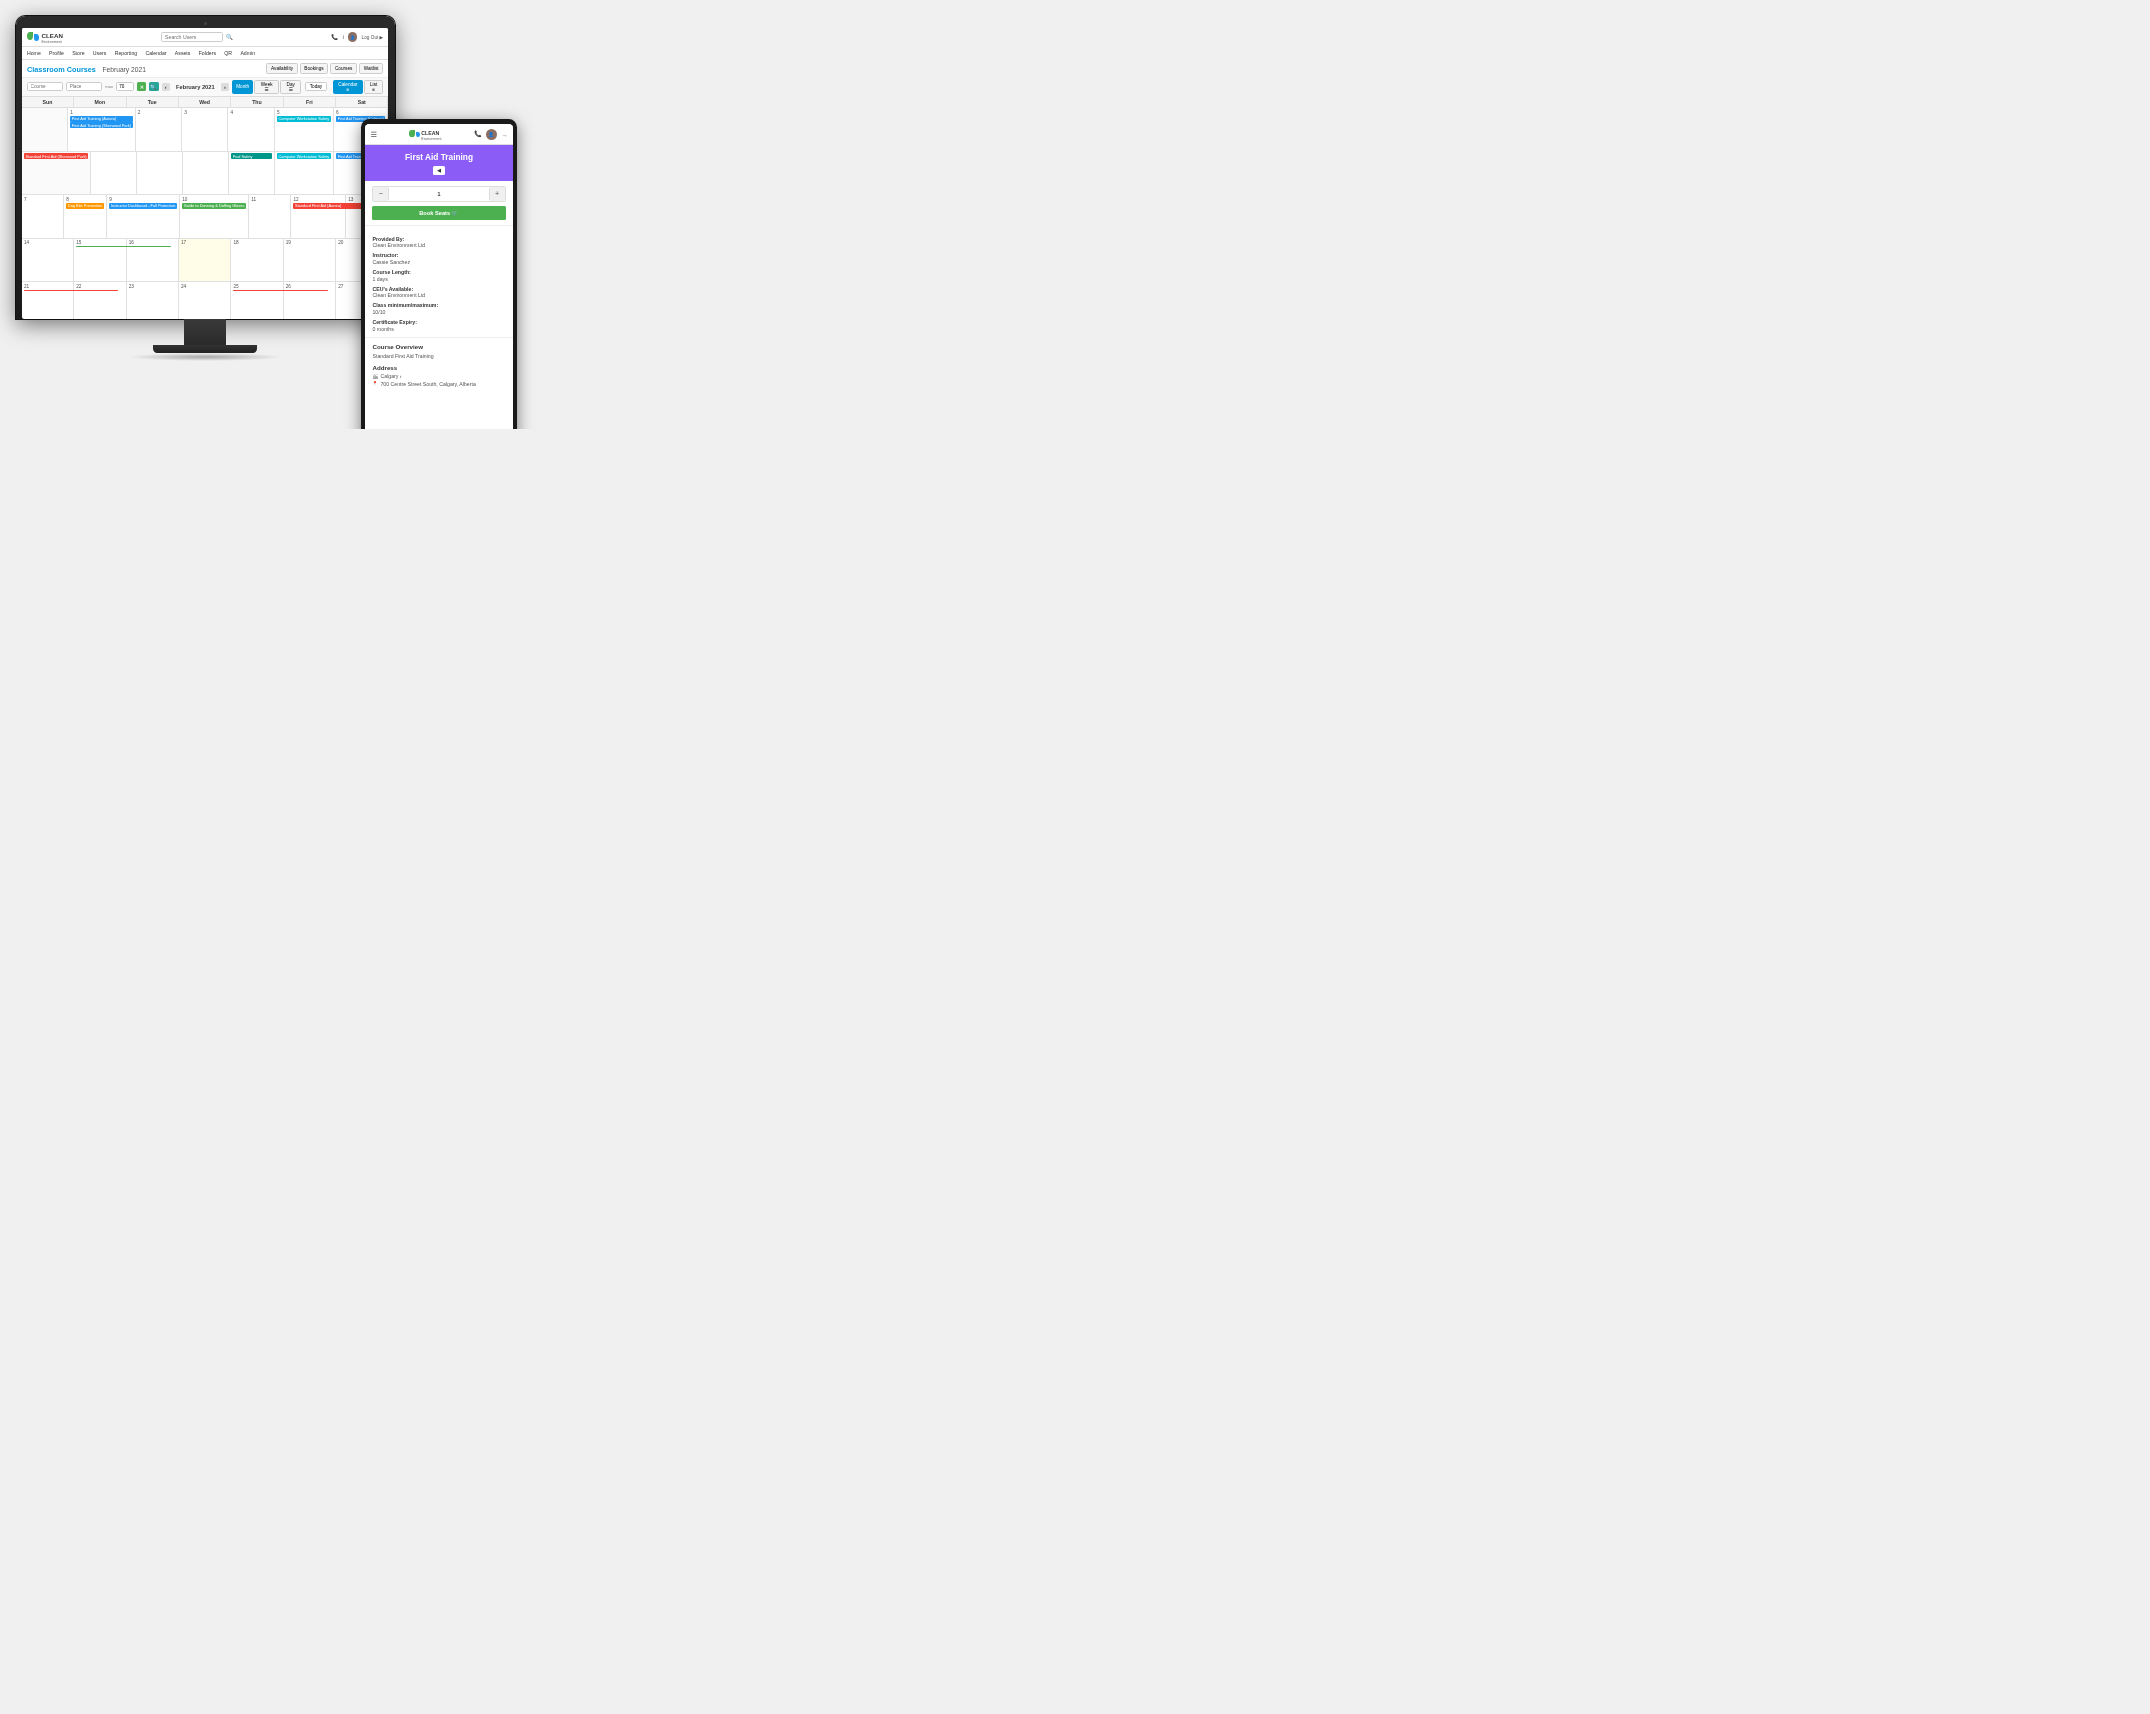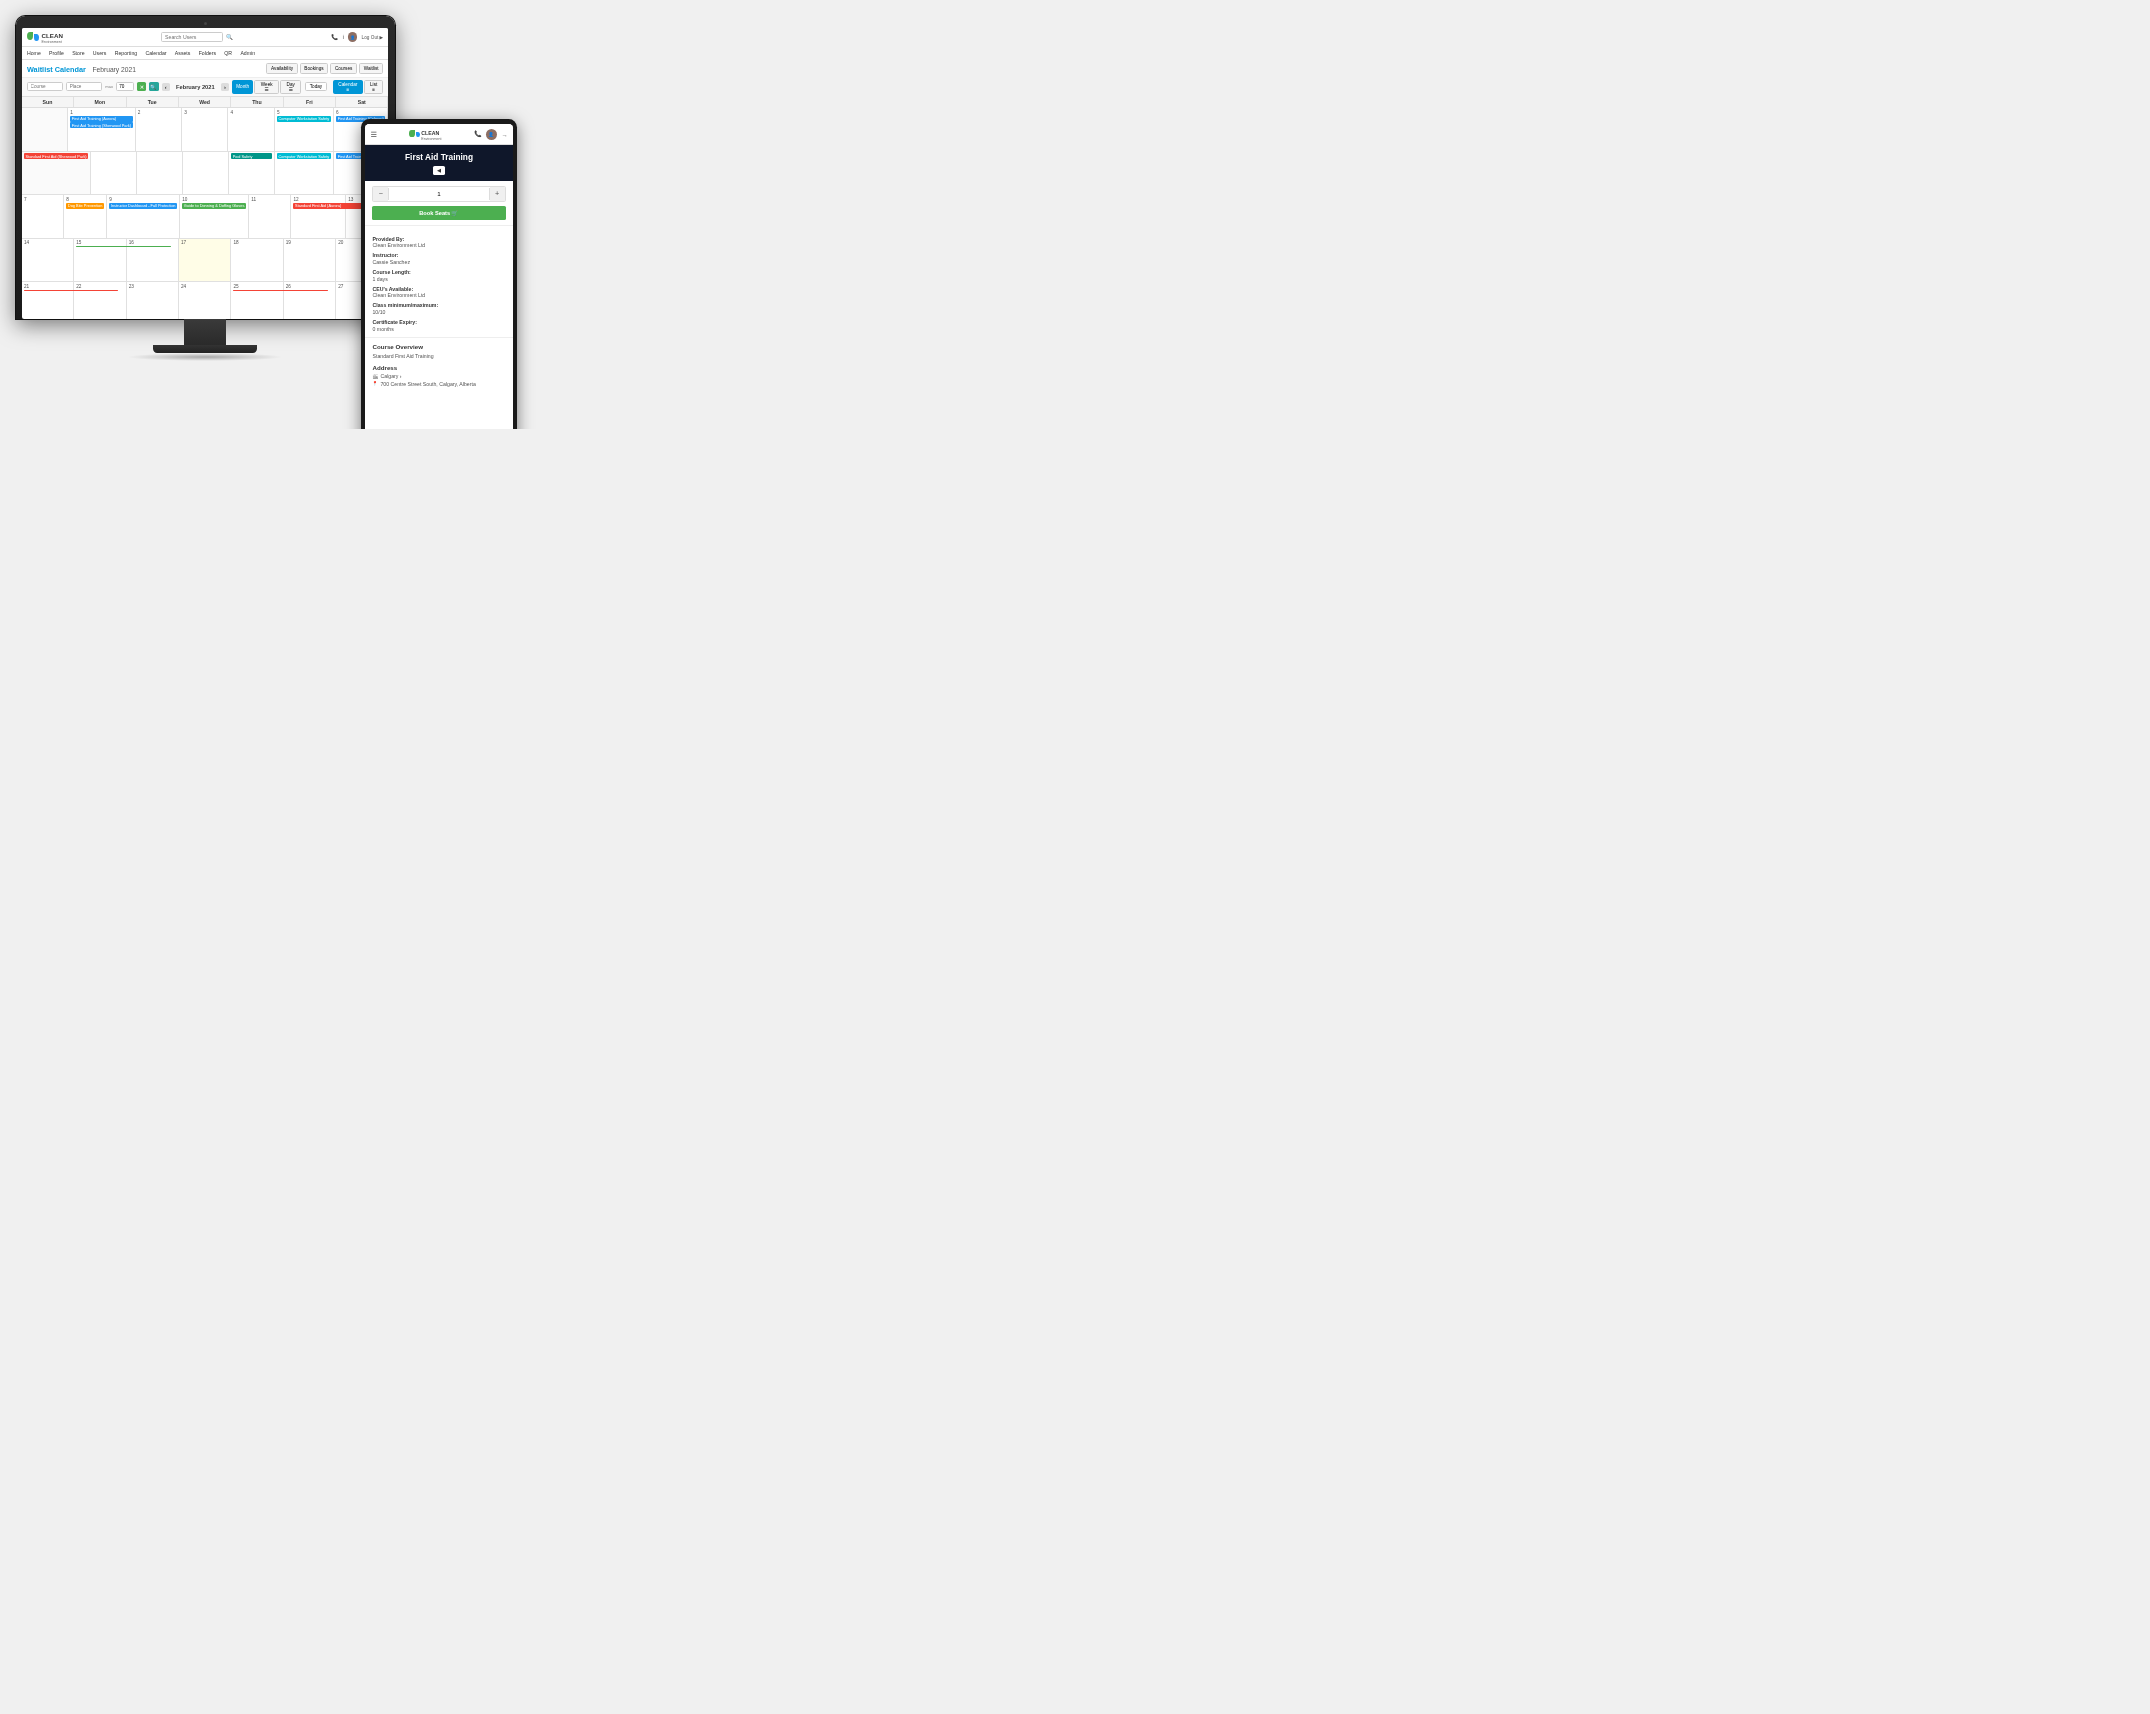--- a/index.html
+++ b/index.html
@@ -373,21 +373,21 @@
     .tab-avatar {
       width: 11.4px; height: 11.4px;
       background: #8d6e63;
       border-radius: 50%;
       display: flex; align-items: center; justify-content: center;
       color: #fff; font-size: 4.7px;
     }
     .tab-exit { font-size: 6.2px; color: #555; cursor: pointer; }
 
     .tab-course-header {
-      background: #0f172a;
+      background: #8b5cf6;
       padding: 6.2px;
       text-align: center;
     }
     .tab-course-title {
       font-size: 8.3px;
       font-weight: bold;
       color: #fff;
     }
     .tab-back-btn {
       display: inline-flex;
@@ -527,21 +527,21 @@
         <span class="nav-item">Reporting</span>
         <span class="nav-item">Calendar</span>
         <span class="nav-item">Assets</span>
         <span class="nav-item">Folders</span>
         <span class="nav-item">QR</span>
         <span class="nav-item">Admin</span>
       </div>
 
       <div class="cal-page-header">
         <div>
-          <span class="cal-page-title">Waitlist Calendar</span>
+          <span class="cal-page-title">Classroom Courses</span>
           <span class="cal-page-month">February 2021</span>
         </div>
         <div class="cal-header-buttons">
           <button class="cal-header-btn">Availability</button>
           <button class="cal-header-btn">Bookings</button>
           <button class="cal-header-btn">Courses</button>
           <button class="cal-header-btn">Waitlist</button>
         </div>
       </div>
 

